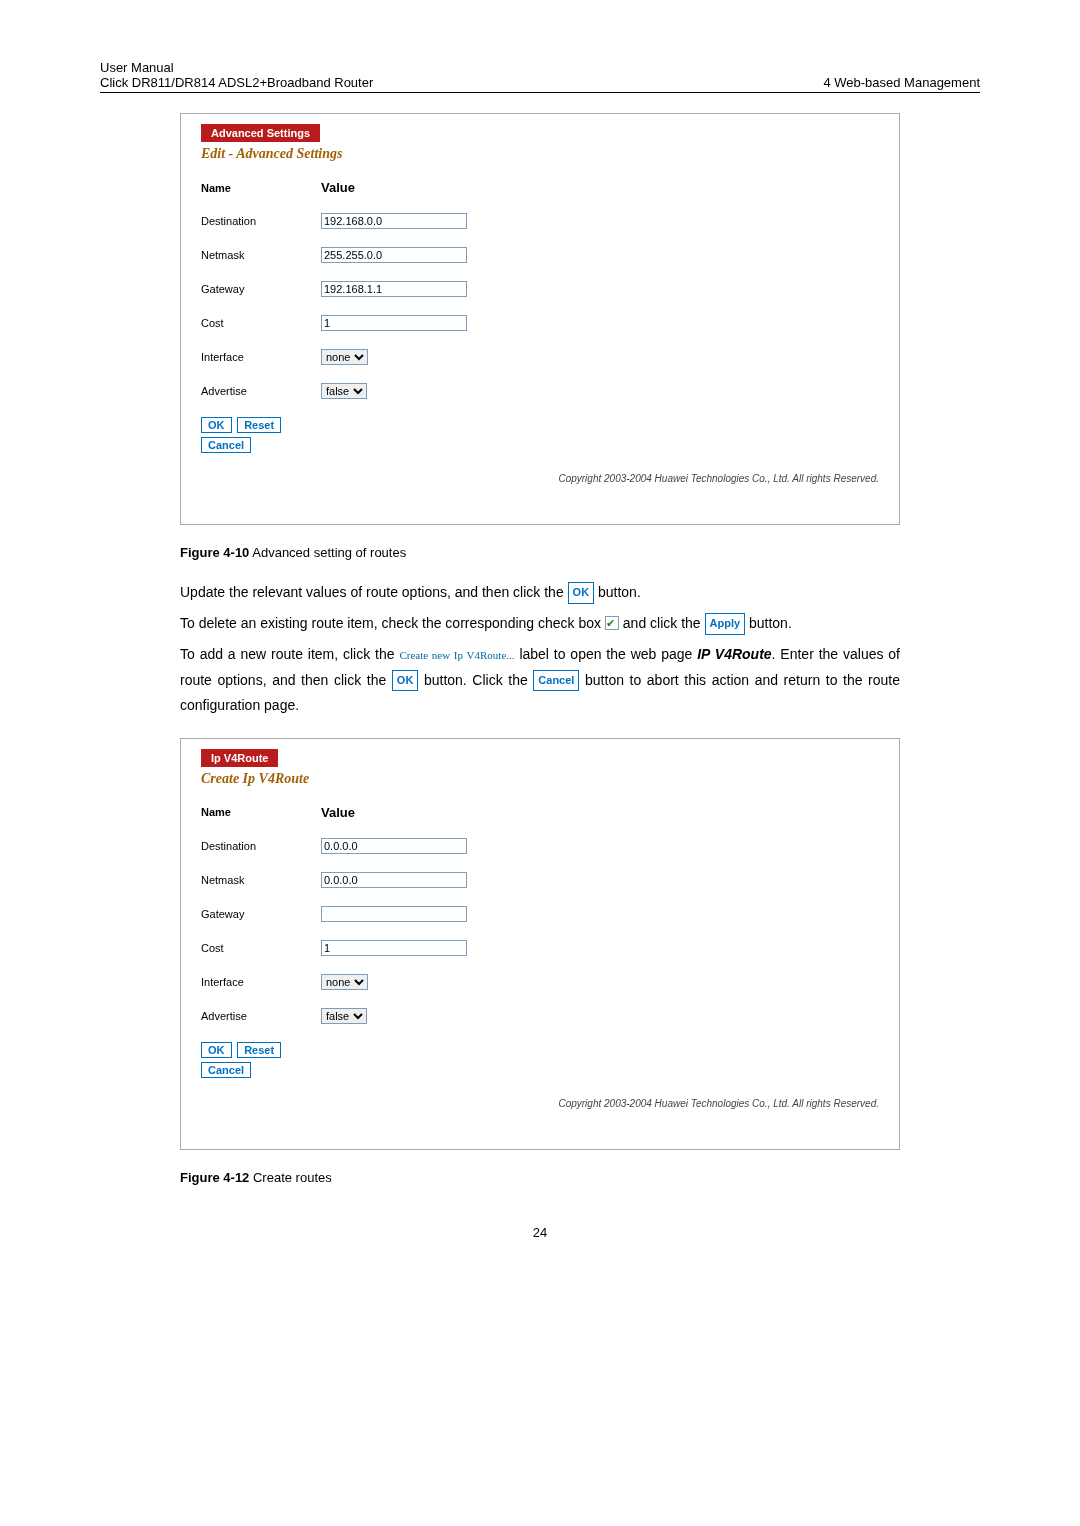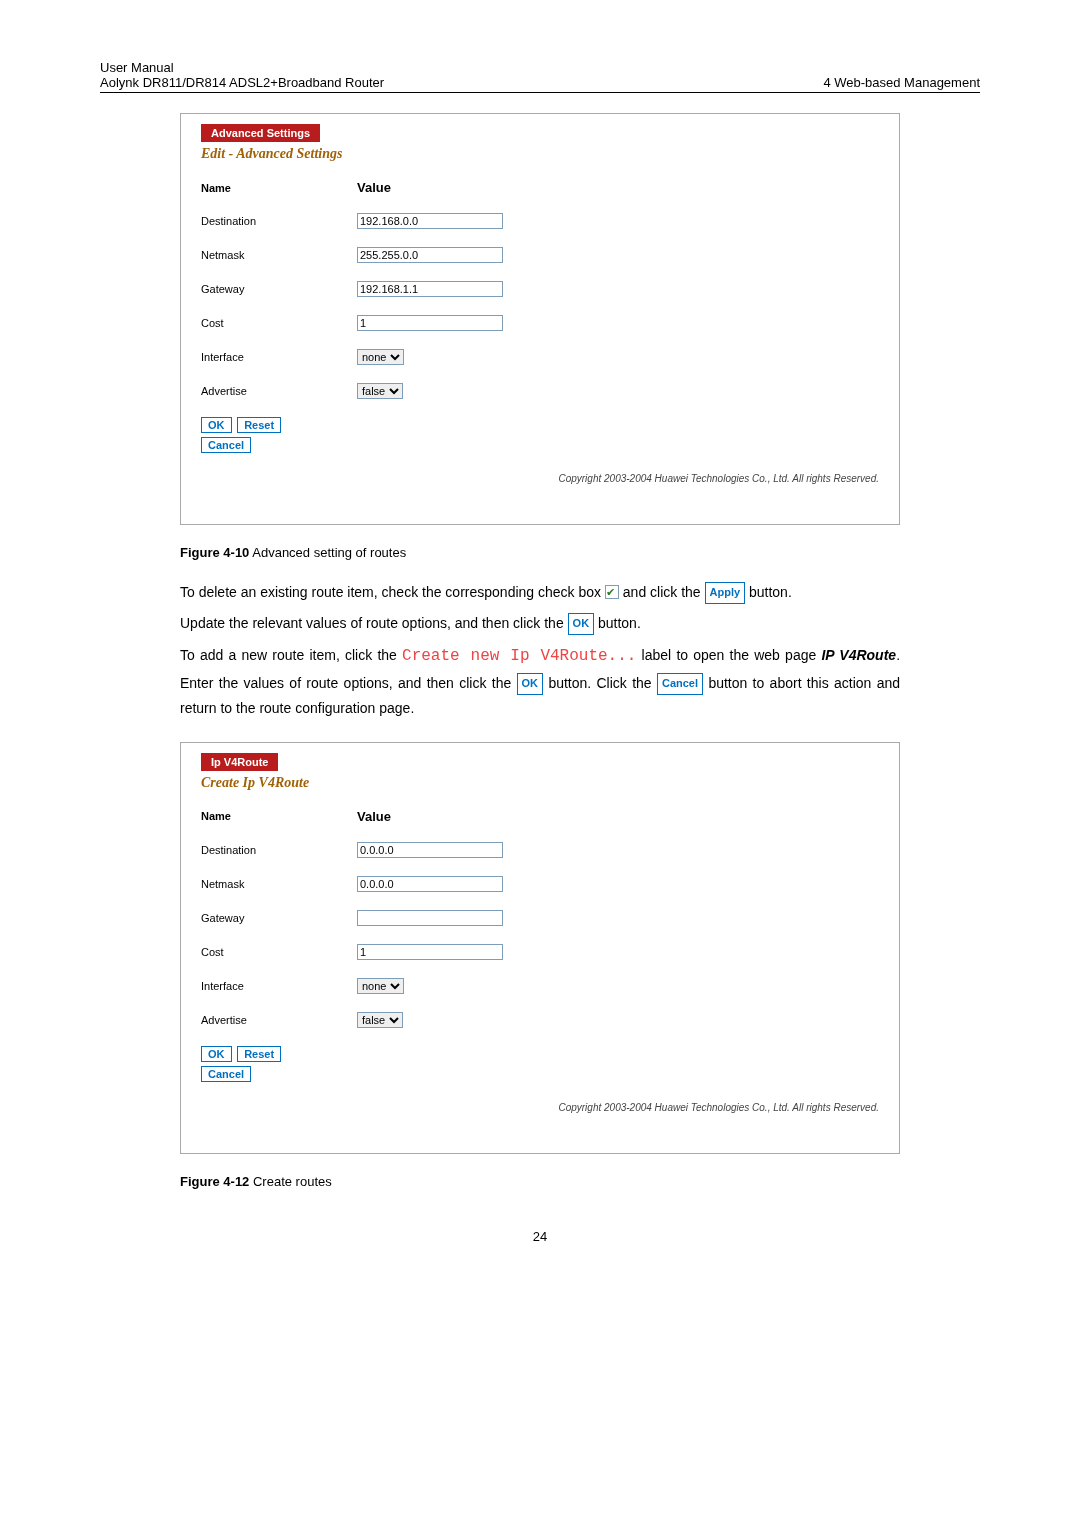--- a/index.html
+++ b/index.html
@@ -48,21 +48,20 @@
     font-style: italic;
     font-family: Georgia, serif;
     font-weight: bold;
     font-size: 14px;
     margin: 4px 0 16px 0;
   }
   .form-row {
     display: flex;
     align-items: center;
     margin: 18px 0;
-    gap: 36px;
   }
   .form-label-col {
     width: 120px;
     font-size: 11px;
     font-family: Verdana, sans-serif;
   }
   .form-value-col {
     width: 150px;
   }
   .form-label-col.header, .form-value-col.header {
@@ -119,23 +118,23 @@
     border: 1px solid #0070c0;
     color: #0070c0;
     background: #fff;
     font-size: 11px;
     font-weight: bold;
     padding: 0 4px;
     font-family: Verdana, sans-serif;
     vertical-align: 1px;
   }
   .inline-link {
-    color: #ef4444;
-    font-size: 16px;
-    font-family: Liberation Mono, monospace;
+    color: #0369a1;
+    font-size: 11px;
+    font-family: Liberation Serif, serif;
   }
   .chk {
     display: inline-block;
     width: 12px;
     height: 12px;
     border: 1px solid #7e9db9;
     position: relative;
     vertical-align: -2px;
   }
   .chk::after {
@@ -149,21 +148,21 @@
   .pagenum { text-align: center; font-size: 13px; margin-top: 40px; }
 </style>
 </head>
 <body>
 
 <div class="page">
 
   <div class="header-row">
     <div class="header-left">
       <div>User Manual</div>
-      <div>Aolynk DR811/DR814 ADSL2+Broadband Router</div>
+      <div>Click DR811/DR814 ADSL2+Broadband Router</div>
     </div>
     <div class="header-right">4  Web-based Management</div>
   </div>
 
   <div class="panel">
     <div class="panel-inner">
       <span class="tab">Advanced Settings</span>
       <div class="panel-title">Edit - Advanced Settings</div>
 
       <div class="form-row">
@@ -205,30 +204,30 @@
       </div>
     </div>
     <div class="copyright">Copyright 2003-2004 Huawei Technologies Co., Ltd. All rights Reserved.</div>
   </div>
 
   <div class="caption">
     <b>Figure 4-10</b><span> Advanced setting of routes</span>
   </div>
 
   <div class="body-text">
+    <p>
+      <span>Update the relevant values of route options, and then click the </span>
+      <span class="inline-btn">OK</span>
+      <span> button.</span>
+    </p>
     <p>
       <span>To delete an existing route item, check the corresponding check box </span>
       <span class="chk"></span>
       <span> and click the </span>
       <span class="inline-btn">Apply</span>
-      <span> button.</span>
-    </p>
-    <p>
-      <span>Update the relevant values of route options, and then click the </span>
-      <span class="inline-btn">OK</span>
       <span> button.</span>
     </p>
     <p>
       <span>To add a new route item, click the </span>
       <span class="inline-link">Create new Ip V4Route...</span>
       <span>  label to open the web page </span>
       <b><i>IP V4Route</i></b><span>. Enter the values of route options, and then click the </span>
       <span class="inline-btn">OK</span>
       <span> button. Click the </span>
       <span class="inline-btn">Cancel</span>

